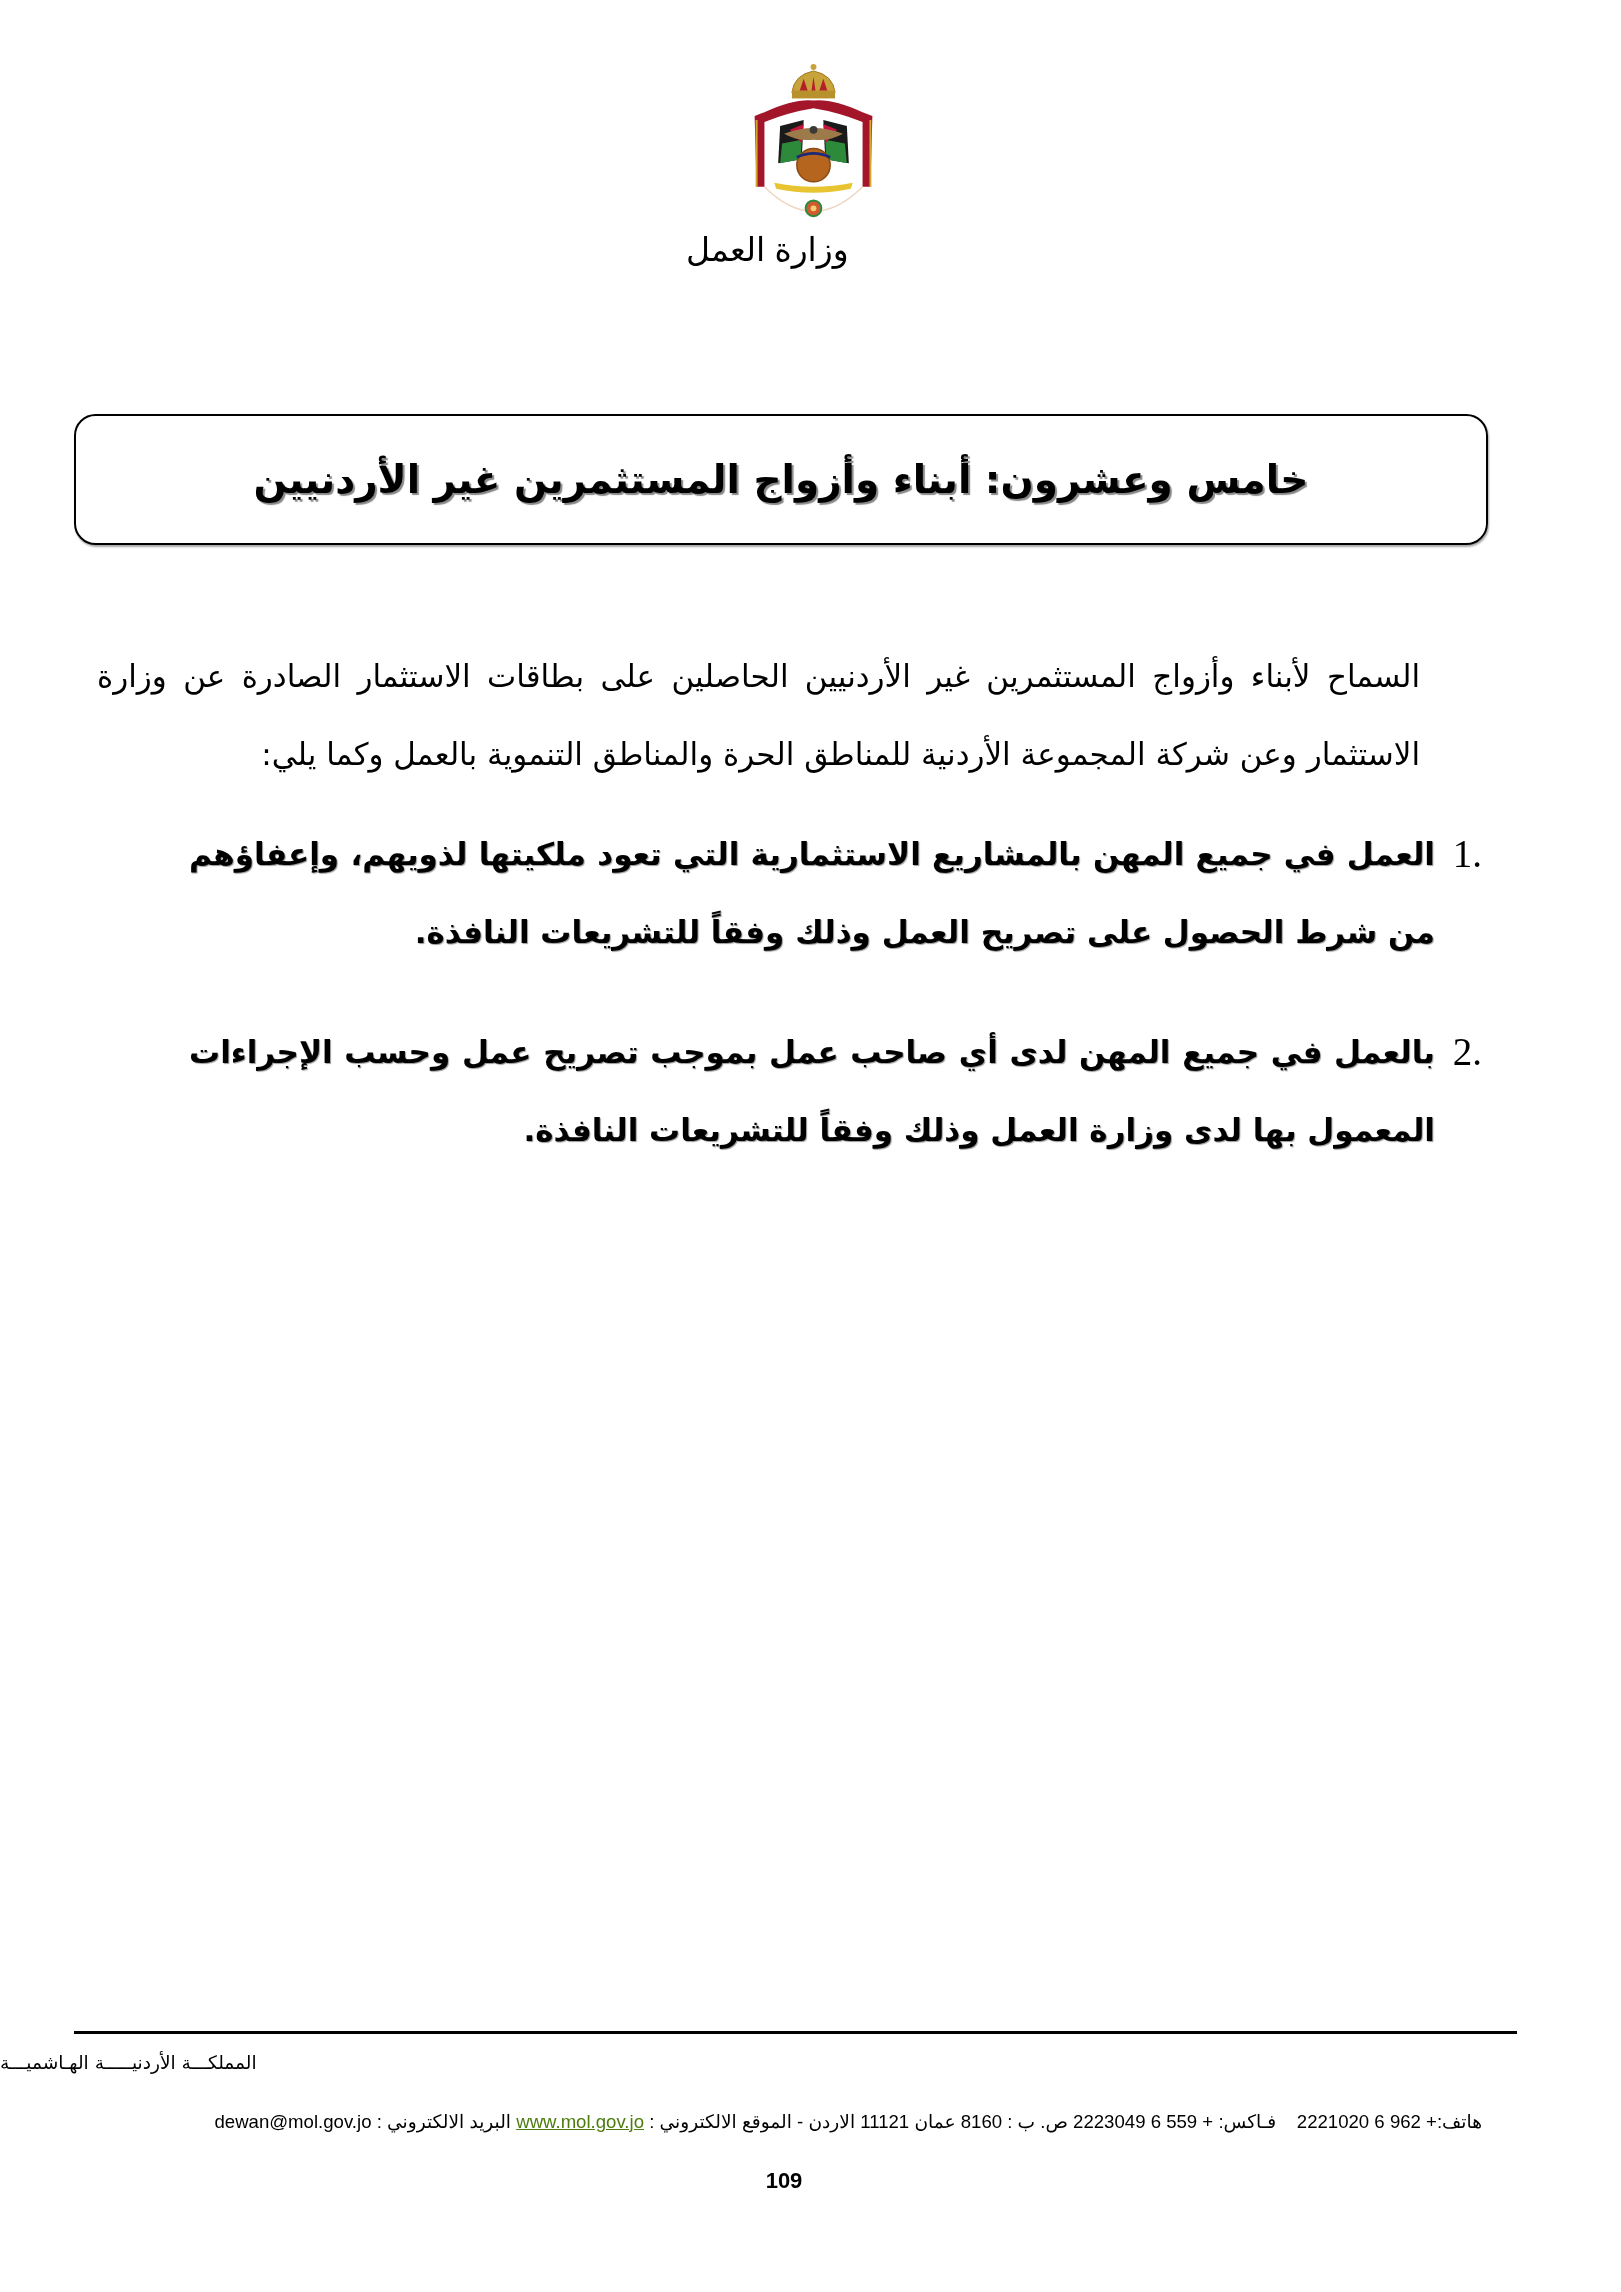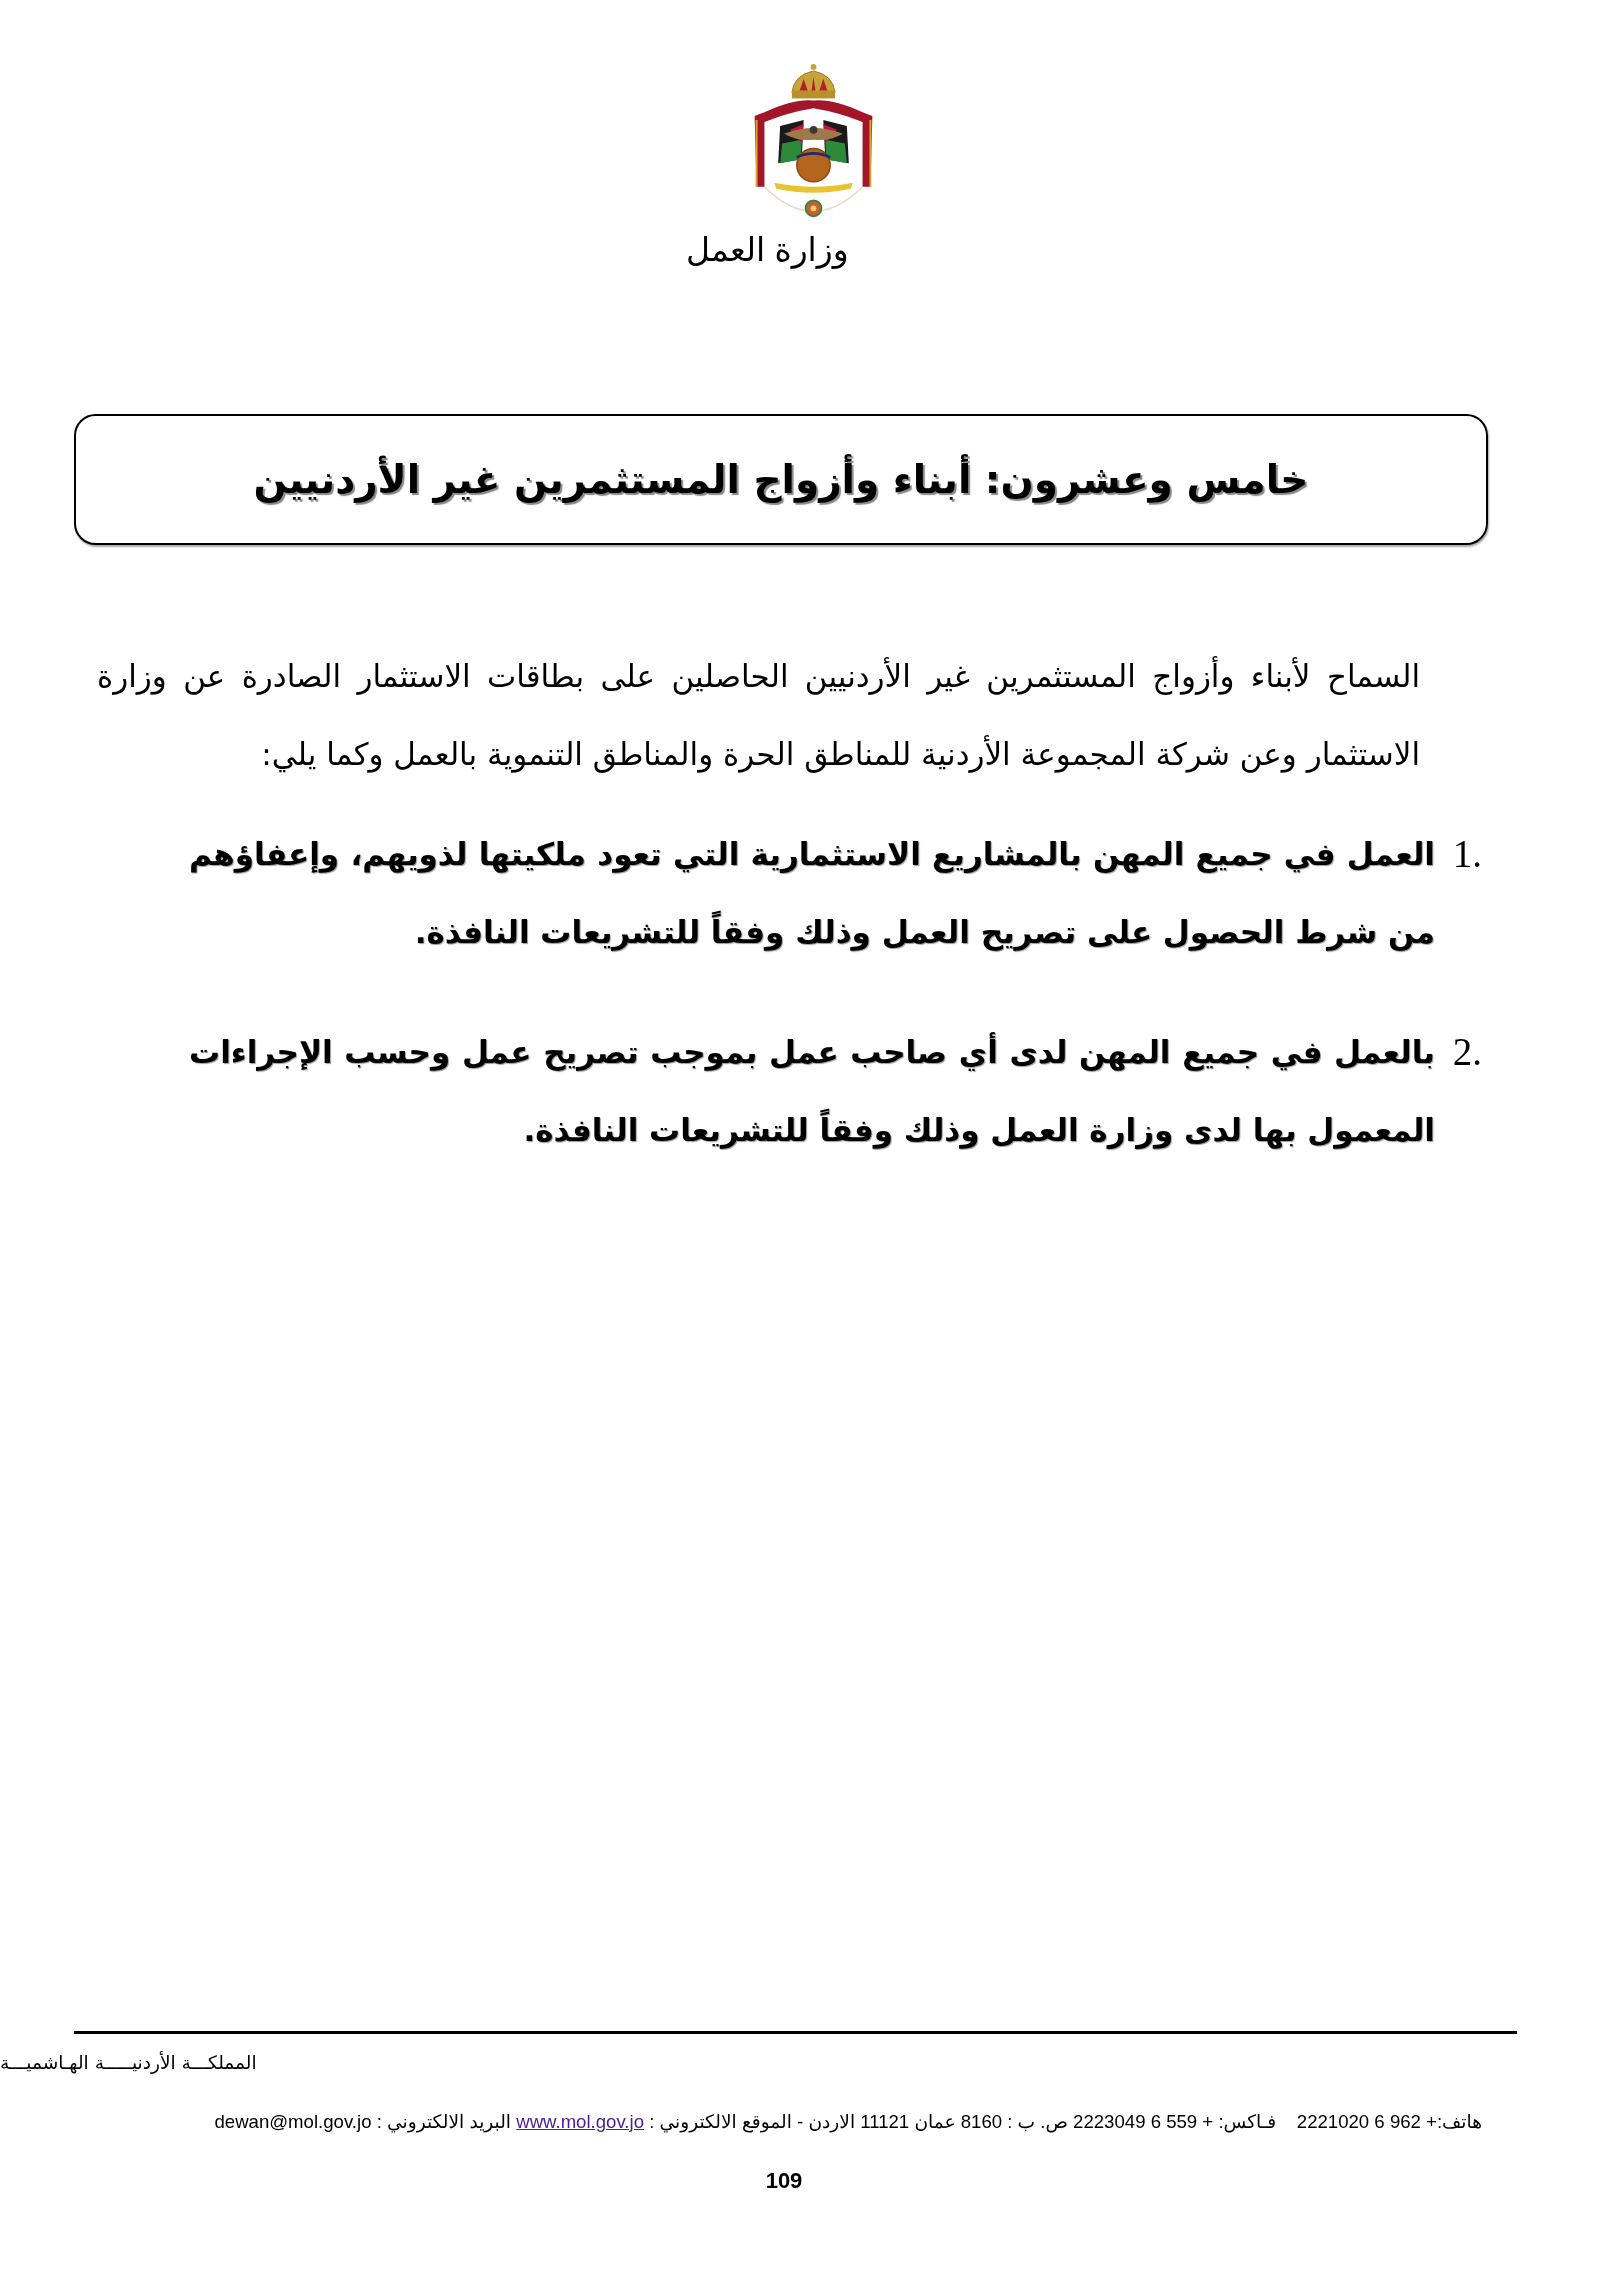--- a/index.html
+++ b/index.html
@@ -47,21 +47,21 @@
   }
   .footer-country {
     position: absolute; left: 0; top: 2052px; width: 1621px; text-align: left;
     font-family: "DejaVu Sans", sans-serif; font-size: 18.6px;
   }
   .footer-contact {
     position: absolute; right: 139px; top: 2111px; white-space: nowrap;
     font-family: "Liberation Sans", sans-serif; font-size: 18.6px;
     direction: rtl;
   }
-  .footer-contact a { color: #4c1d95; text-decoration: underline; }
+  .footer-contact a { color: #4d7c0f; text-decoration: underline; }
   .page-number {
     position: absolute; left: 0; top: 2168px; width: 1568px; text-align: center;
     font-family: Liberation Sans, sans-serif; font-weight: bold; font-size: 22px;
   }
 </style>
 </head>
 <body>
 
 <div class="emblem">
   <svg width="157" height="173" viewBox="0 0 160 176">

